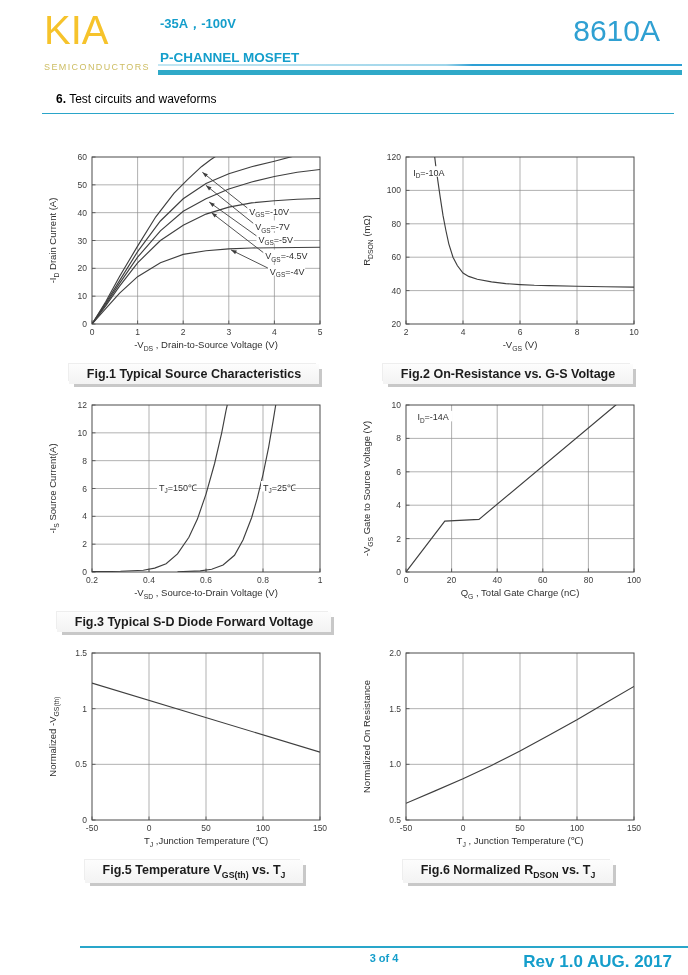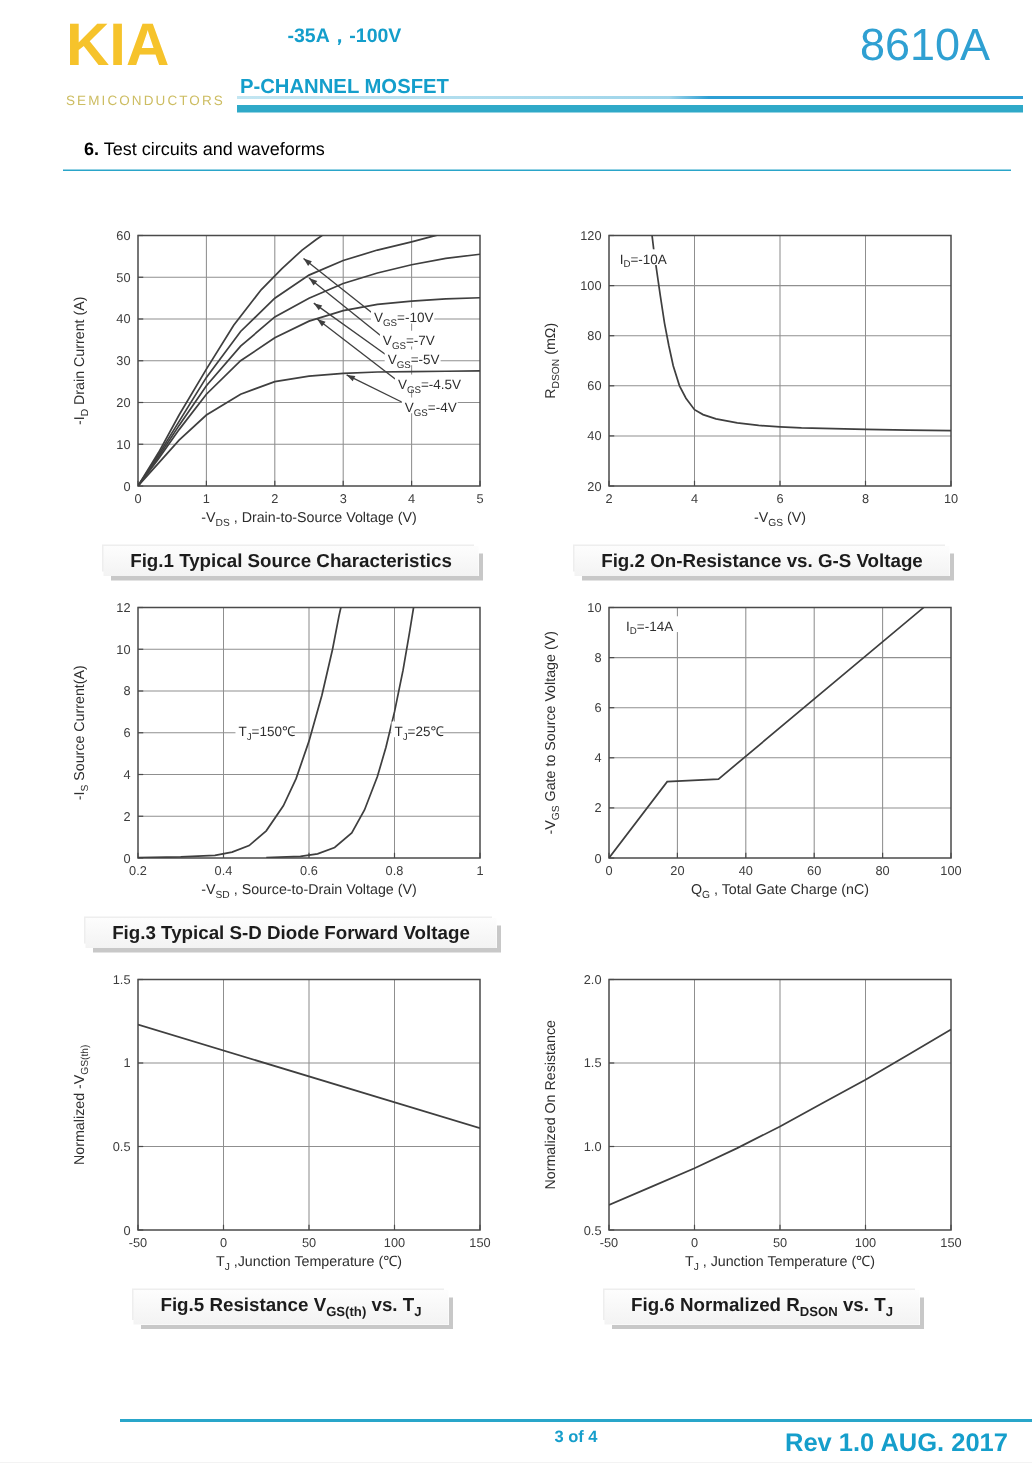--- a/index.html
+++ b/index.html
@@ -1,22 +1,22 @@
 <!DOCTYPE html>
 <html><head>
 <meta charset="utf-8">
 <style>
   html,body{margin:0;padding:0;background:#e9e9e9;}
   body{font-family:"Liberation Sans",sans-serif;}
   .page{position:relative;width:688px;height:975px;background:#ffffff;margin:0 auto;overflow:hidden;}
 
   
-  .logo-kia{position:absolute;left:44px;top:10px;font-size:40px;font-weight:bold;color:#F6C32B;letter-spacing:0px;line-height:1;}
+  .logo-kia{position:absolute;left:44px;top:10px;font-size:40px;font-weight:normal;color:#F6C32B;letter-spacing:0px;line-height:1;}
   .logo-sub{position:absolute;left:44px;top:62px;font-size:9px;color:#CDBD62;letter-spacing:1.4px;}
-  .spec{position:absolute;left:160px;top:15px;color:#149ECB;font-weight:bold;line-height:1.35;text-align:center;}
+  .spec{position:absolute;left:160px;top:15px;color:#149ECB;font-weight:bold;line-height:1.35;}
   .spec-rating{font-size:13px;}
   .spec-type{font-size:13.5px;margin-top:16px;}
   .part{position:absolute;right:28px;top:14px;font-size:30px;color:#2FA0D2;}
   .hr-thin{position:absolute;left:158px;right:6px;top:64px;height:2px;
            background:linear-gradient(to right,#c3e6f2 0%,#9fd5ea 55%,#2d9fd4 60%,#2d9fd4 100%);}
   .hr-thick{position:absolute;left:158px;right:6px;top:70px;height:5px;background:#2FA9C8;}
 
   
   .section-title{position:absolute;left:56px;top:92px;font-size:12px;color:#000000;}
   .sec-num{font-weight:bold;}
@@ -299,21 +299,21 @@
           <text x="219" y="187" text-anchor="middle" class="tick">100</text>
           <text x="276" y="187" text-anchor="middle" class="tick">150</text>
           <text x="43" y="179" text-anchor="end" class="tick">0</text>
           <text x="43" y="123.33333333333333" text-anchor="end" class="tick">0.5</text>
           <text x="43" y="67.66666666666666" text-anchor="end" class="tick">1</text>
           <text x="43" y="12" text-anchor="end" class="tick">1.5</text>
           <text x="162" y="200" text-anchor="middle" class="axis"><tspan dy="0">T</tspan><tspan font-size="72%" dy="2.6">J</tspan><tspan dy="-2.6"> ,Junction Temperature (℃)</tspan></text>
           <text transform="translate(12,92.5) rotate(-90)" text-anchor="middle" class="axis"><tspan dy="0">Normalized -V</tspan><tspan font-size="72%" dy="2.6">GS(th)</tspan></text>
           <polyline points="48.0,39.1 276.0,108.1" fill="none" stroke="#3F3F3F" stroke-width="1.15" clip-path="url(#clip4)"></polyline>
         </svg>
-      <div><figcaption class="caption"><span>Fig.5 Resistance V</span><sub>GS(th)</sub><span> vs. T</span><sub>J</sub></figcaption></div>
+      <div><figcaption class="caption"><span>Fig.5 Temperature V</span><sub>GS(th)</sub><span> vs. T</span><sub>J</sub></figcaption></div>
     </figure>
     <figure class="fig">
       <svg class="chart" width="300" height="214">
           <clipPath id="clip5">
             <rect x="48" y="9" width="228" height="167"></rect>
           </clipPath>
           <line x1="105" y1="9" x2="105" y2="176" stroke="#8F8F8F" stroke-width="0.7"></line>
           <line x1="162" y1="9" x2="162" y2="176" stroke="#8F8F8F" stroke-width="0.7"></line>
           <line x1="219" y1="9" x2="219" y2="176" stroke="#8F8F8F" stroke-width="0.7"></line>
           <line x1="48" y1="120.33333333333333" x2="276" y2="120.33333333333333" stroke="#8F8F8F" stroke-width="0.7"></line>

